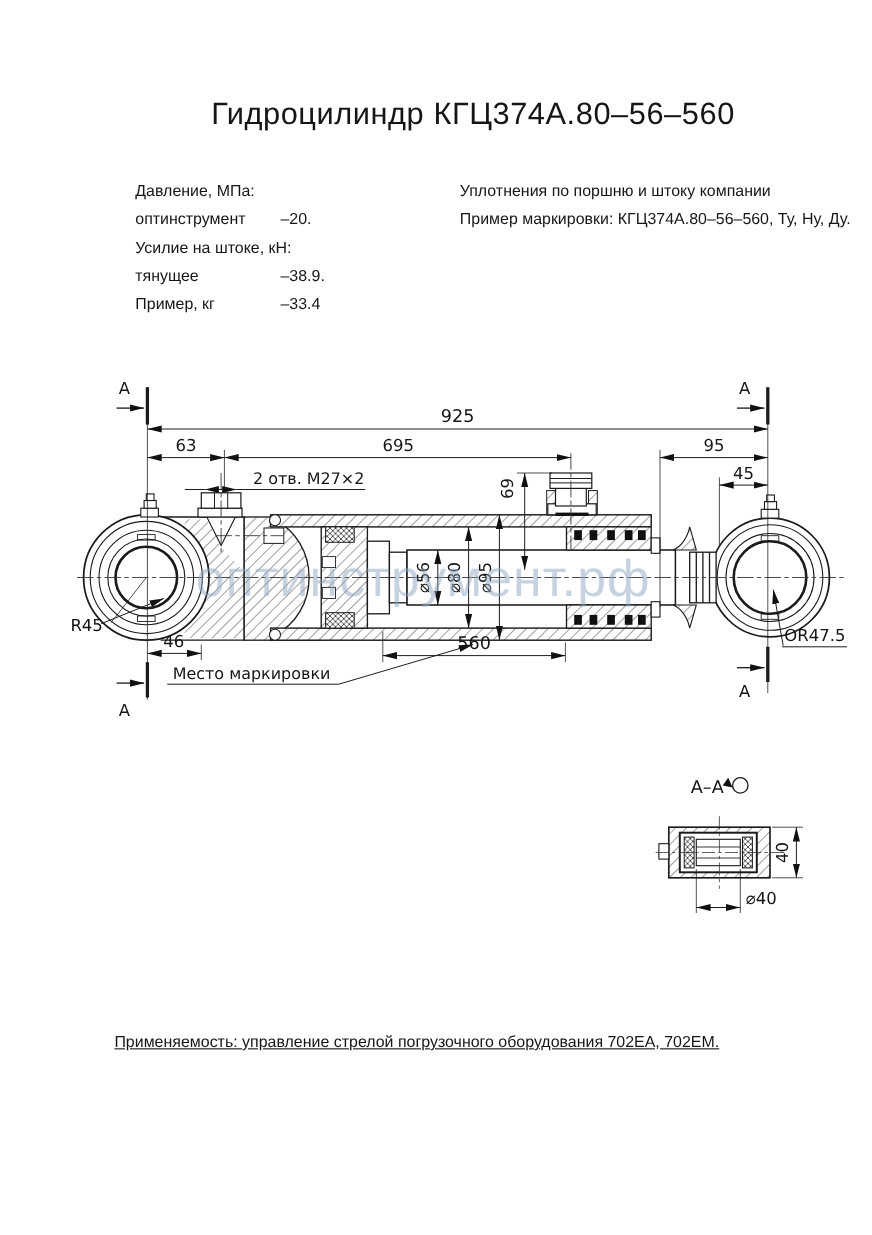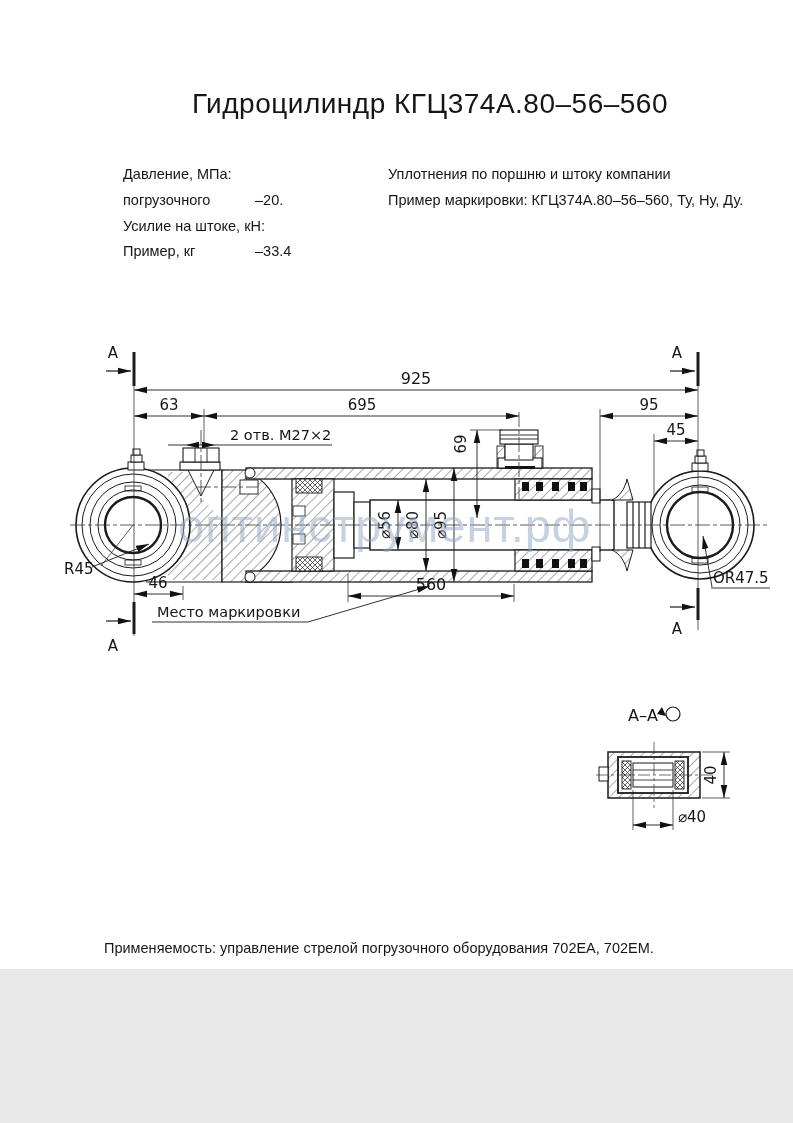--- a/index.html
+++ b/index.html
@@ -1,43 +1,44 @@
 <!DOCTYPE html>
 <html><head>
 <meta charset="utf-8">
 <style>
   html,body{margin:0;padding:0;background:#e8e8e8;}
-  #page{position:relative;width:793px;height:969px;background:#ffffff;margin:0 auto;overflow:hidden;
+  #page{position:relative;width:793px;height:1123px;background:#ffffff;margin:0 auto;overflow:hidden;
         font-family:"Liberation Sans", sans-serif;color:#161616;}
   #title{position:absolute;left:140px;top:88px;width:580px;text-align:center;
          font-size:28px;letter-spacing:.5px;white-space:nowrap;}
   .specs-left{position:absolute;left:123px;top:162px;font-size:14.5px;}
   .spec-row{height:25.8px;line-height:25.8px;white-space:nowrap;}
   .spec-label{display:inline-block;width:132px;}
-  .specs-right{position:absolute;left:388px;top:162px;width:345px;font-size:14.5px;}
+  .specs-right{position:absolute;left:418px;top:162px;width:345px;font-size:14.5px;}
   .specs-right div{height:25.8px;line-height:25.8px;white-space:nowrap;}
-  #footer{position:absolute;left:104px;top:940px;font-size:14.5px;white-space:nowrap;}
+  #footer{position:absolute;left:104px;top:940px;font-size:14.5px;white-space:nowrap;text-decoration:underline;}
   #watermark{position:absolute;left:178px;top:498px;font-size:47px;letter-spacing:1px;
              color:#8ea6c0;opacity:.5;z-index:5;pointer-events:none;white-space:nowrap;}
   svg{position:absolute;left:0;top:0;}
   .dim{font:15px "DejaVu Sans", sans-serif;fill:#151515;stroke:none;}
   .dim-lg{font:16px "DejaVu Sans", sans-serif;fill:#151515;stroke:none;}
   .note{font:14.5px "DejaVu Sans", sans-serif;fill:#151515;stroke:none;}
 </style>
 </head>
 <body>
 
 <div id="page">
 
   <div id="title">Гидроцилиндр КГЦ374А.80–56–560</div>
 
   <div class="specs-left">
     <div class="spec-row"><span class="spec-label">Давление, МПа:</span><span></span></div>
-    <div class="spec-row"><span class="spec-label">погрузочного</span><span>–20.</span></div>
+    <div class="spec-row"><span class="spec-label">оптинструмент</span><span>–20.</span></div>
     <div class="spec-row"><span class="spec-label">Усилие на штоке, кН:</span><span></span></div>
+    <div class="spec-row"><span class="spec-label">тянущее</span><span>–38.9.</span></div>
     <div class="spec-row"><span class="spec-label">Пример, кг</span><span>–33.4</span></div>
   </div>
 
   <div class="specs-right">
     <div>Уплотнения по поршню и штоку компании</div>
     <div>Пример маркировки: КГЦ374А.80–56–560, Ту, Ну, Ду.</div>
   </div>
 
   <div id="watermark">оптинструмент.рф</div>
 

